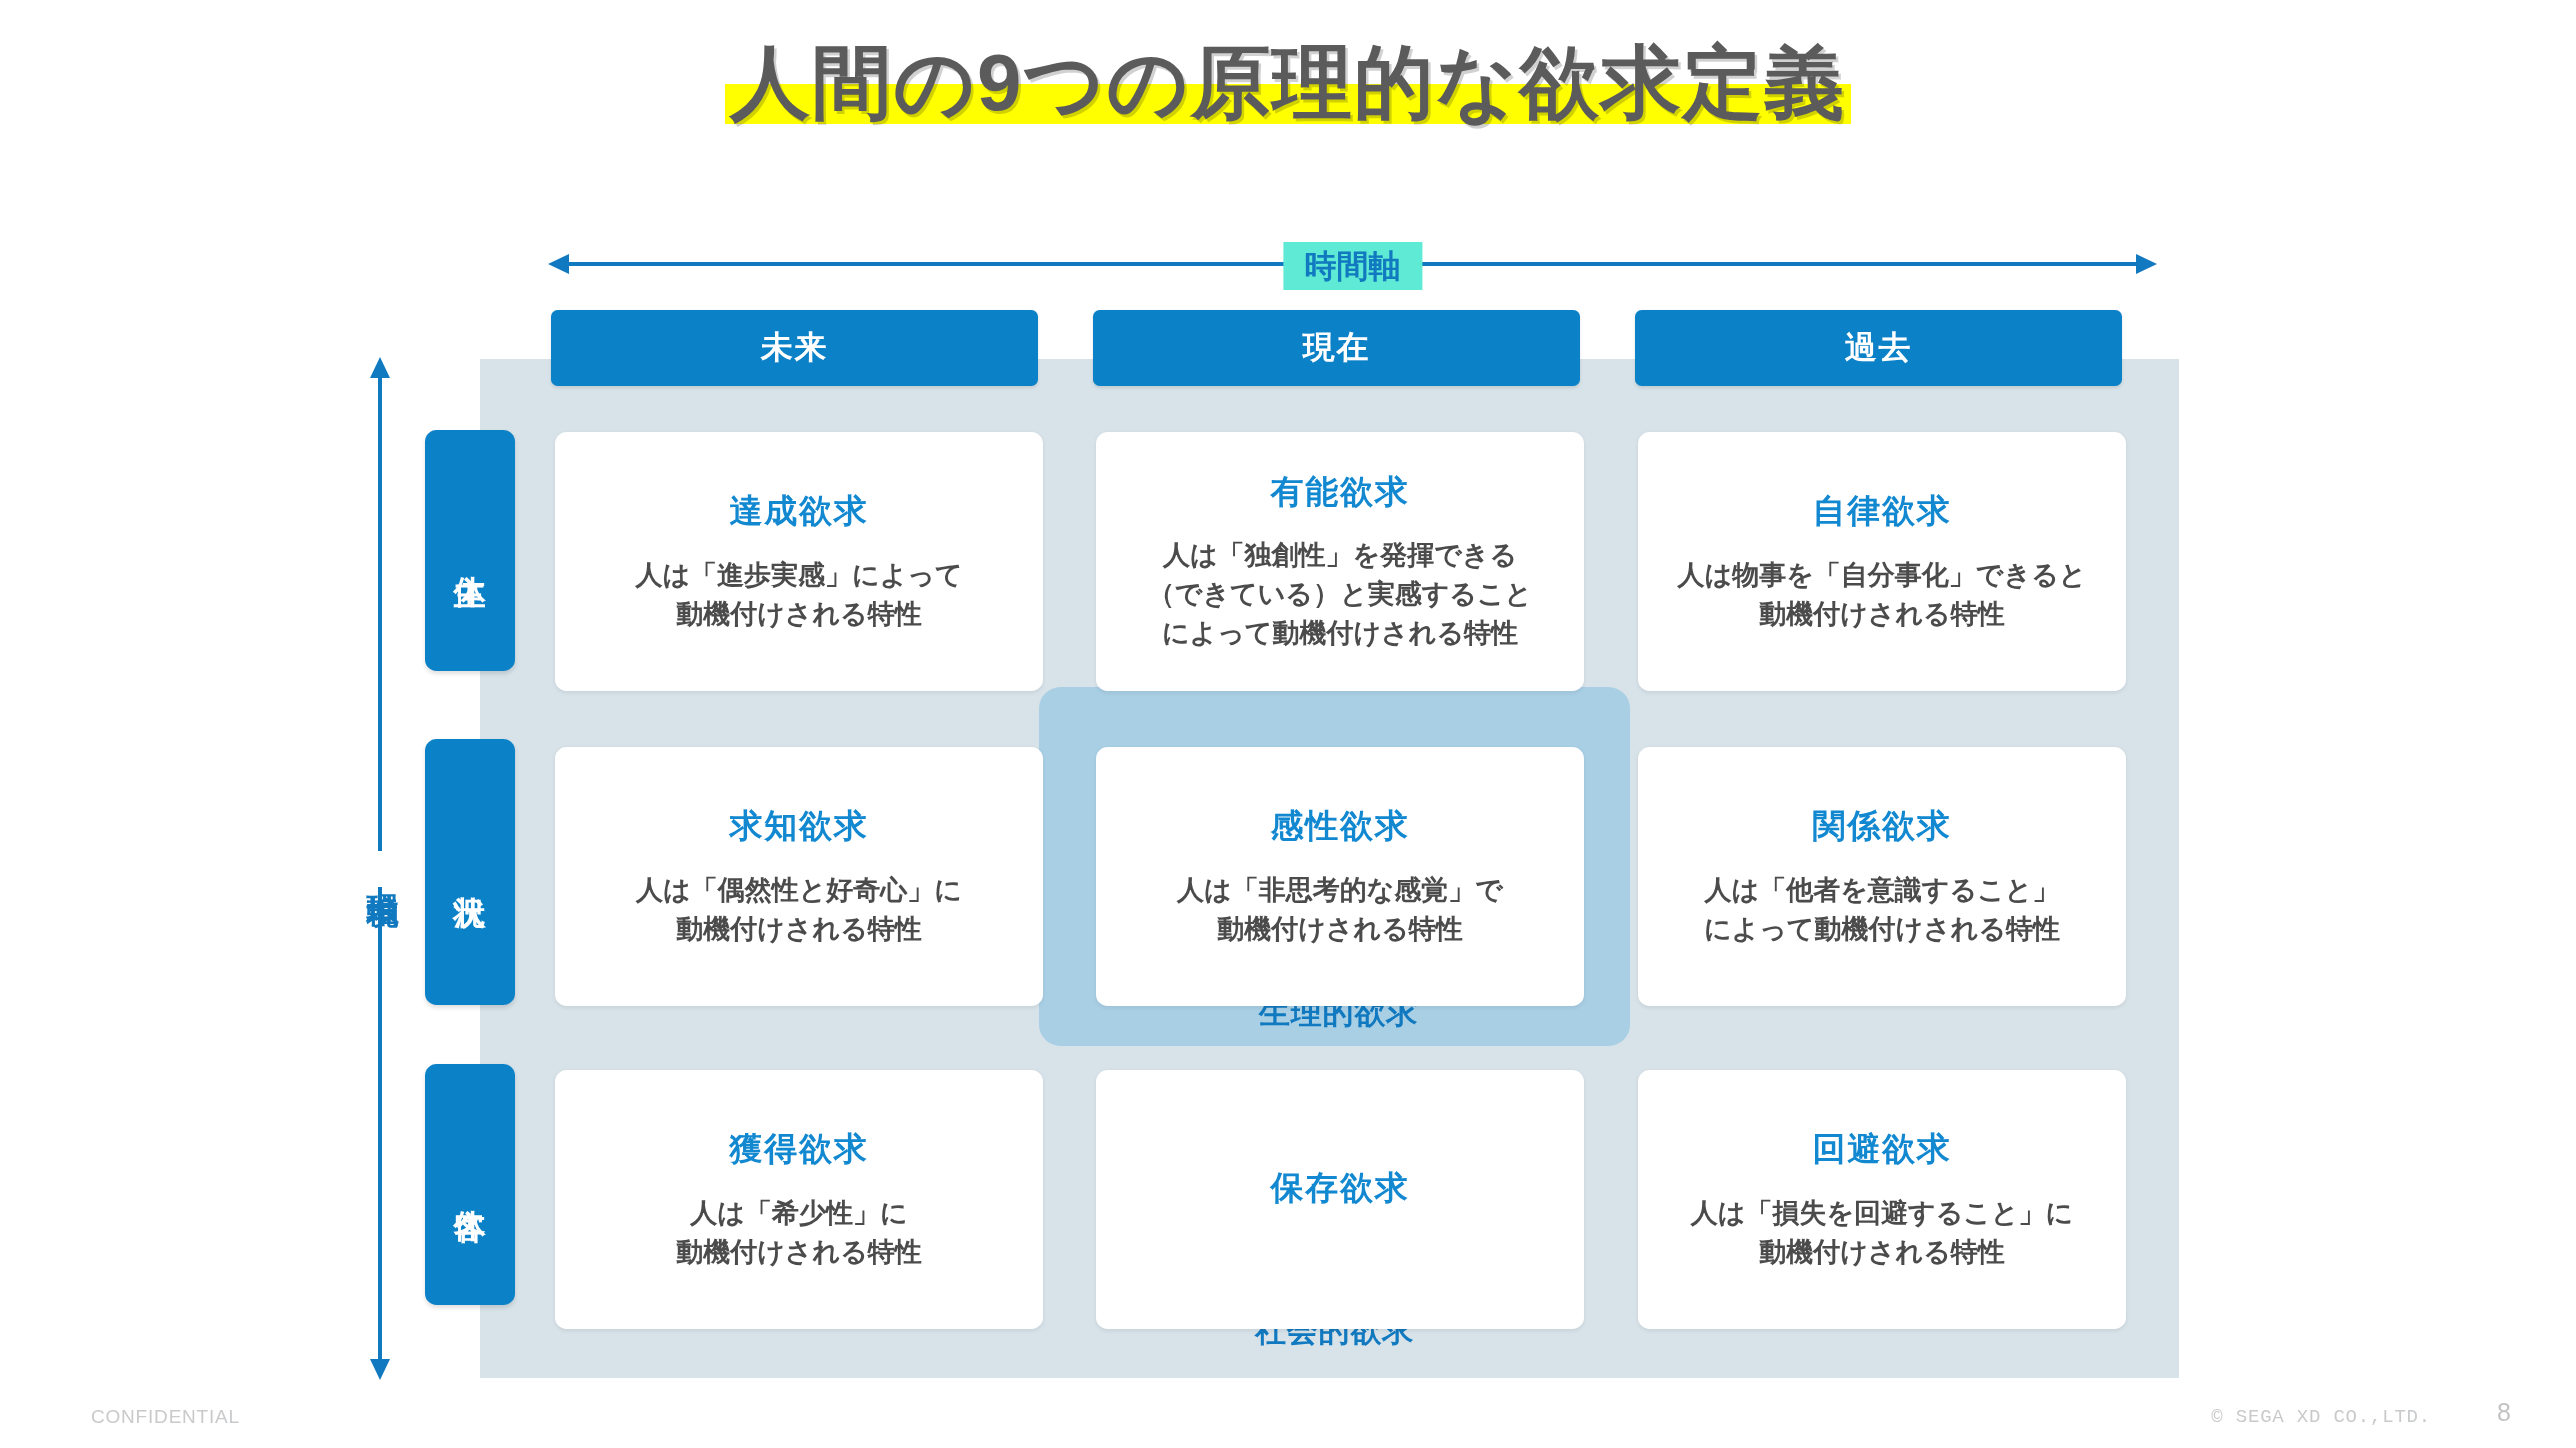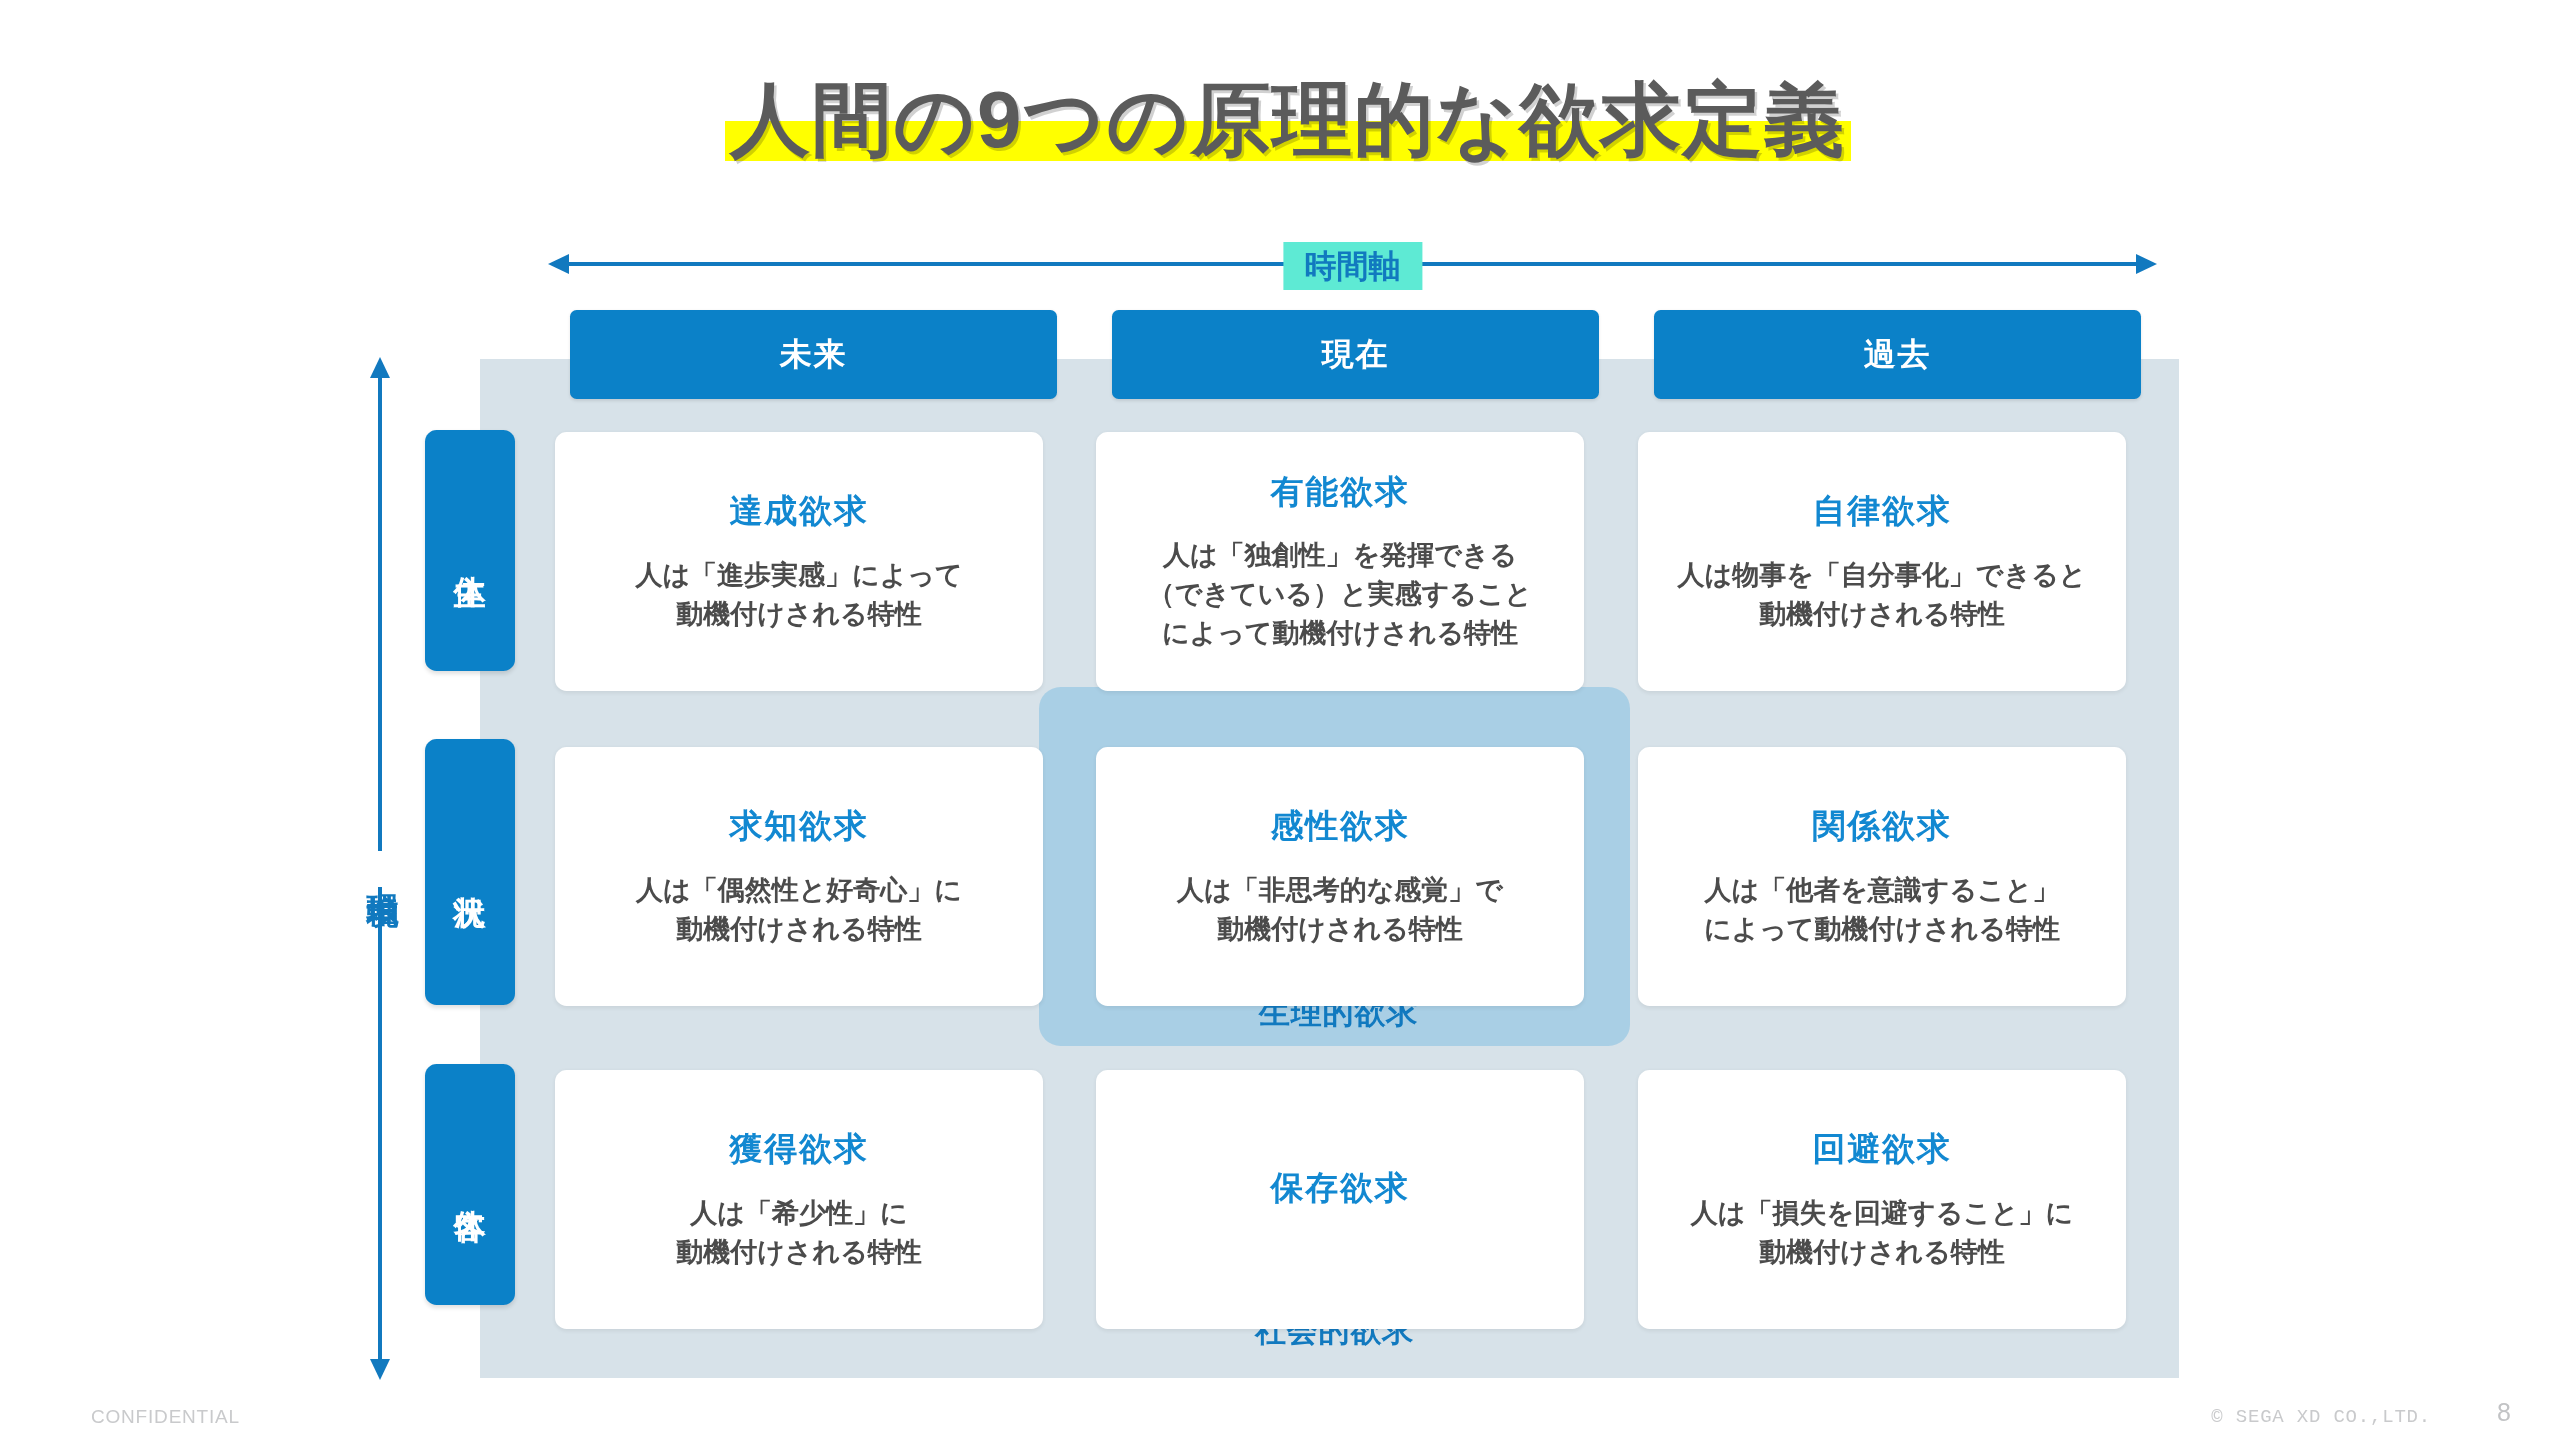--- a/index.html
+++ b/index.html
@@ -16,21 +16,20 @@
     color: #58595b;
   }
 
   
   .title-wrap {
     position: absolute;
     top: 38px;
     left: 0;
     width: 2576px;
     text-align: center;
-    margin-top: 37px;
   }
   .title {
     display: inline-block;
     position: relative;
     font-size: 80px;
     font-weight: bold;
     letter-spacing: 1.7px;
     color: #5b5b5b;
     line-height: 1.12;
     padding: 0 5px;
@@ -139,24 +138,24 @@
     left: 480px;
     top: 359px;
     width: 1699px;
     height: 1019px;
     background: #d7e2e9;
   }
 
   
   .col-headers {
     position: absolute;
-    left: 570px;
+    left: 551px;
     top: 310px;
     width: 1571px;
-    height: 89px;
+    height: 76px;
     display: flex;
     gap: 55px;
   }
   .col-header {
     flex: 1;
     background: #0b81c8;
     border-radius: 6.6px;
     color: #ffffff;
     font-size: 32px;
     font-weight: bold;

